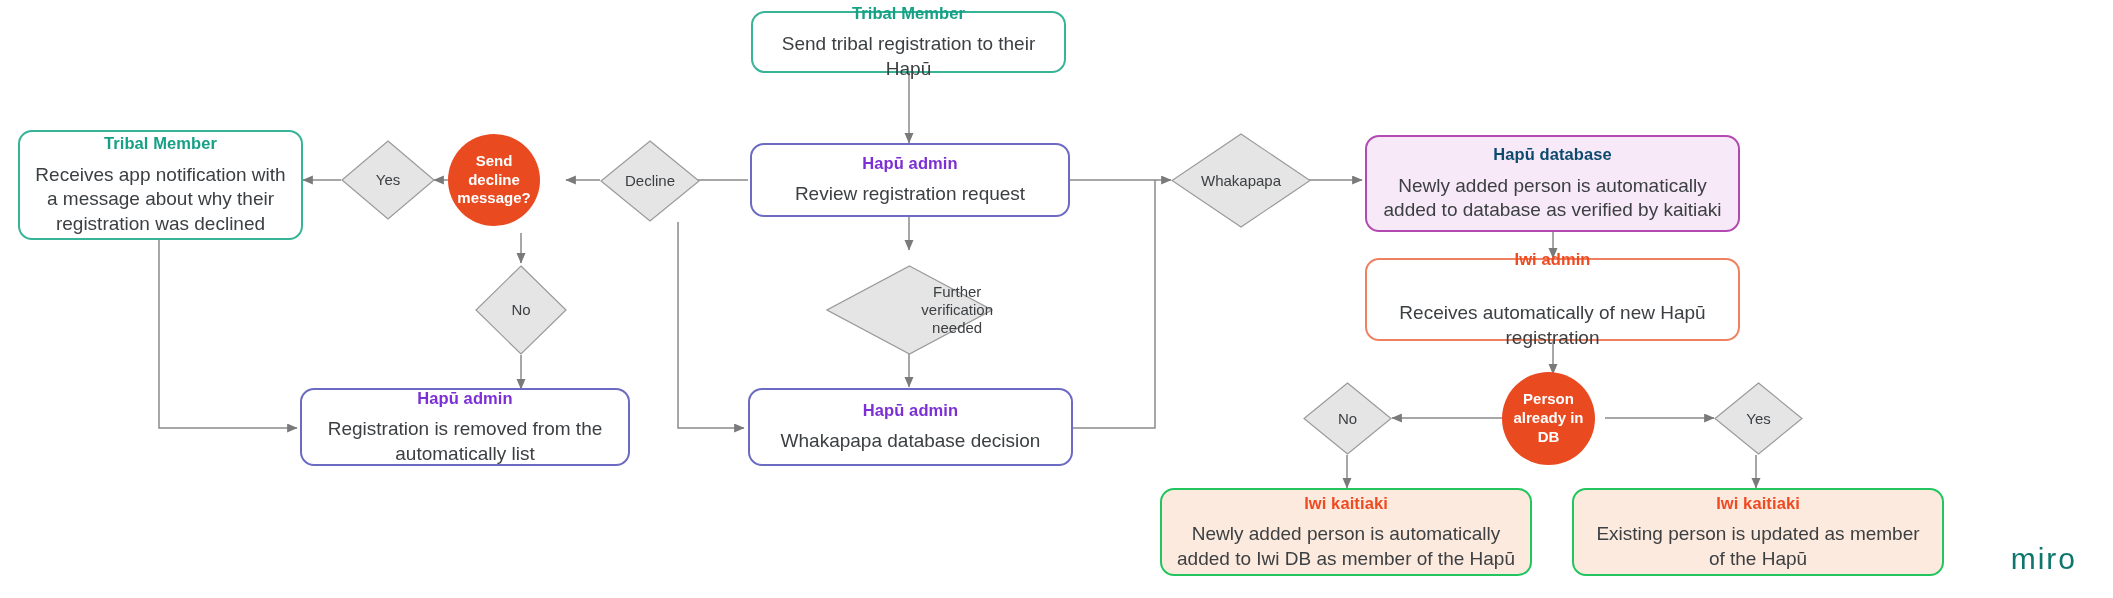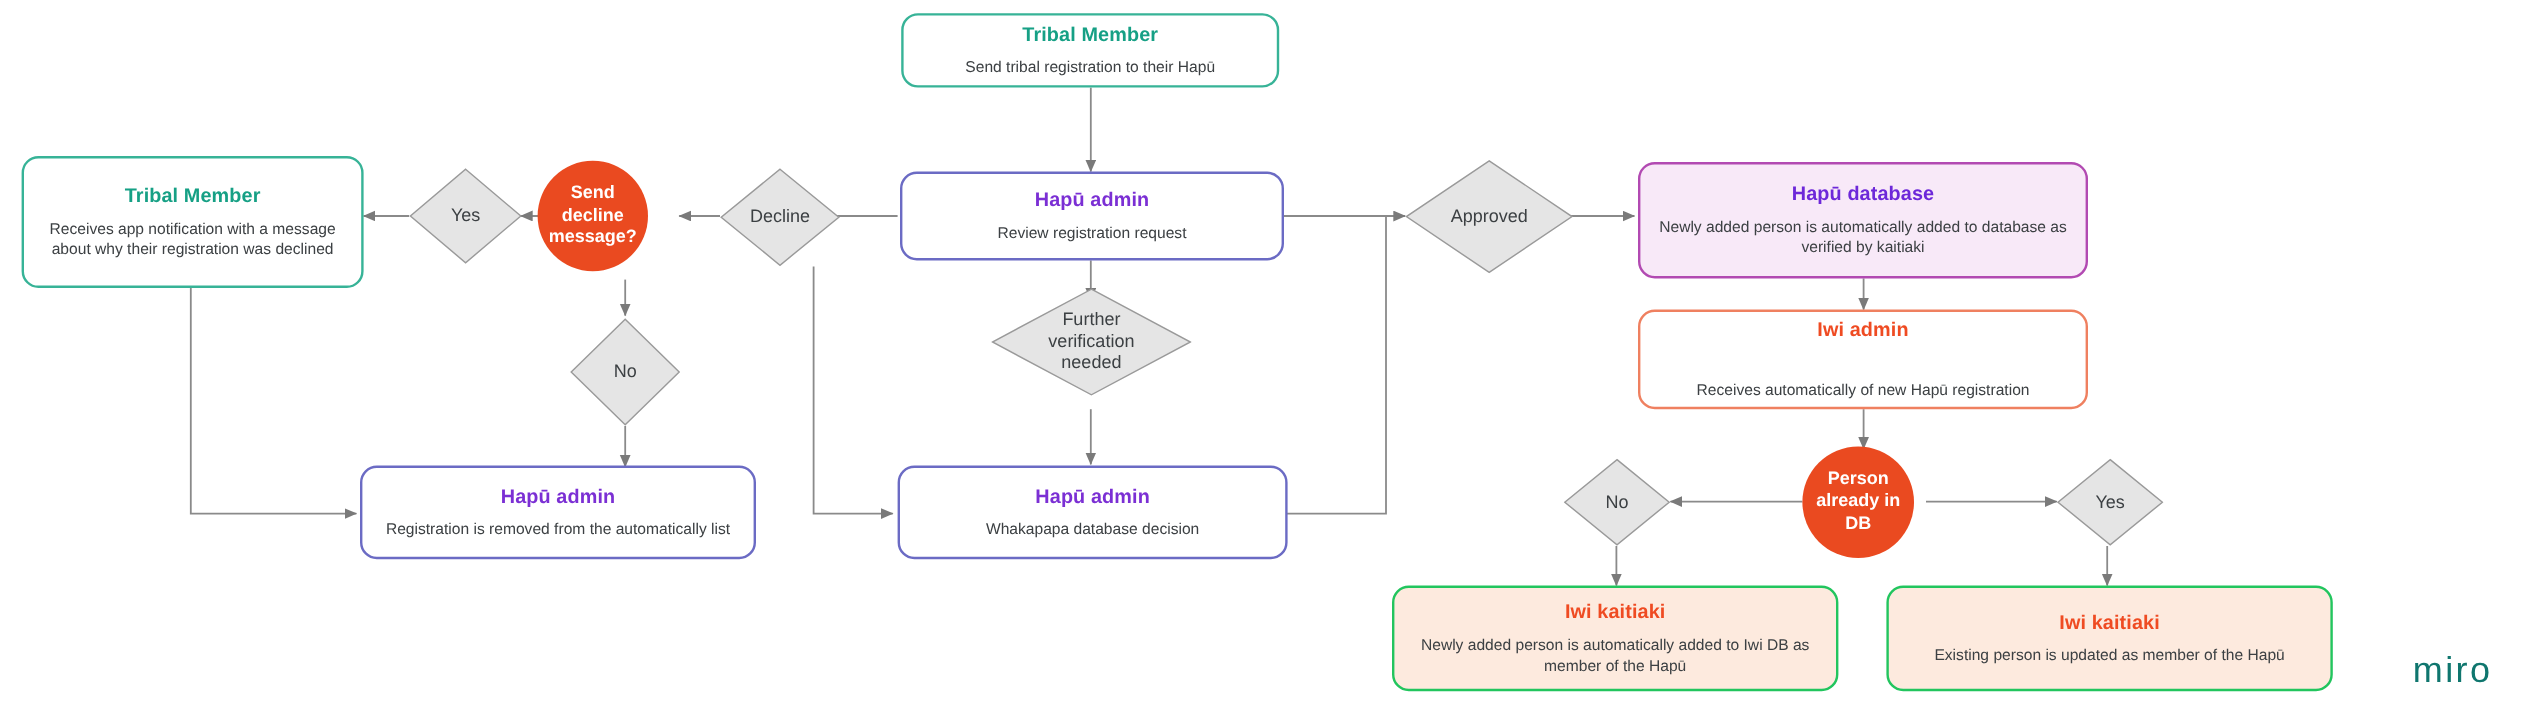--- a/index.html
+++ b/index.html
@@ -43,33 +43,33 @@
     z-index: 3;
   }
   .node .title {
     font-weight: bold;
     font-size: 16.5px;
     line-height: 1.25;
     margin-bottom: 9px;
     letter-spacing: .1px;
   }
   .node .body {
-    font-size: 13px;
+    font-size: 19px;
     line-height: 1.30;
     color: #3c4043;
   }
 
   .teal   { border: 2px solid #37b397; }
   .teal   .title { color: #16a085; }
 
   .indigo { border: 2px solid #6b6bc4; }
   .indigo .title { color: #7b2fd4; }
 
   .lilac  { border: 2px solid #b24ab2; background: #f8e9f8; }
-  .lilac  .title { color: #6d28d9; }
+  .lilac  .title { color: #0c4a6e; }
 
   .orange-line { border: 2px solid #ef8060; gap: 23px; }
   .orange-line .title { color: #ef4b22; }
 
   .peach  { border: 2px solid #22c55e; background: #fdeade; }
   .peach  .title { color: #ef4b22; }
 
   
   .diamond {
     position: absolute;
@@ -239,34 +239,34 @@
     <div class="dlabel">Decline</div>
   </div>
 
   <div class="diamond" style="left:475px; top:265px; width:92px; height:90px;">
     <svg class="dshape" viewBox="0 0 92 90" preserveAspectRatio="none">
       <polygon points="46,1 91,45 46,89 1,45" fill="#e5e5e5" stroke="#9a9a9a" stroke-width="1.2"></polygon>
     </svg>
     <div class="dlabel">No</div>
   </div>
 
-  <div class="diamond" style="left:826px; top:240px; width:167px; height:90px;">
+  <div class="diamond" style="left:826px; top:265px; width:167px; height:90px;justify-content:flex-end;">
     <svg class="dshape" viewBox="0 0 167 90" preserveAspectRatio="none">
       <polygon points="83.5,1 166,45 83.5,89 1,45" fill="#e5e5e5" stroke="#9a9a9a" stroke-width="1.2"></polygon>
     </svg>
     <div class="dlabel">Further
 verification
 needed</div>
   </div>
 
   <div class="diamond" style="left:1171px; top:133px; width:140px; height:95px;">
     <svg class="dshape" viewBox="0 0 140 95" preserveAspectRatio="none">
       <polygon points="70,1 139,47.5 70,94 1,47.5" fill="#e5e5e5" stroke="#9a9a9a" stroke-width="1.2"></polygon>
     </svg>
-    <div class="dlabel">Approved</div>
+    <div class="dlabel">Whakapapa</div>
   </div>
 
   <div class="diamond" style="left:1303px; top:382px; width:89px; height:73px;">
     <svg class="dshape" viewBox="0 0 89 73" preserveAspectRatio="none">
       <polygon points="44.5,1 88,36.5 44.5,72 1,36.5" fill="#e5e5e5" stroke="#9a9a9a" stroke-width="1.2"></polygon>
     </svg>
     <div class="dlabel">No</div>
   </div>
 
   <div class="diamond" style="left:1714px; top:382px; width:89px; height:73px;">

